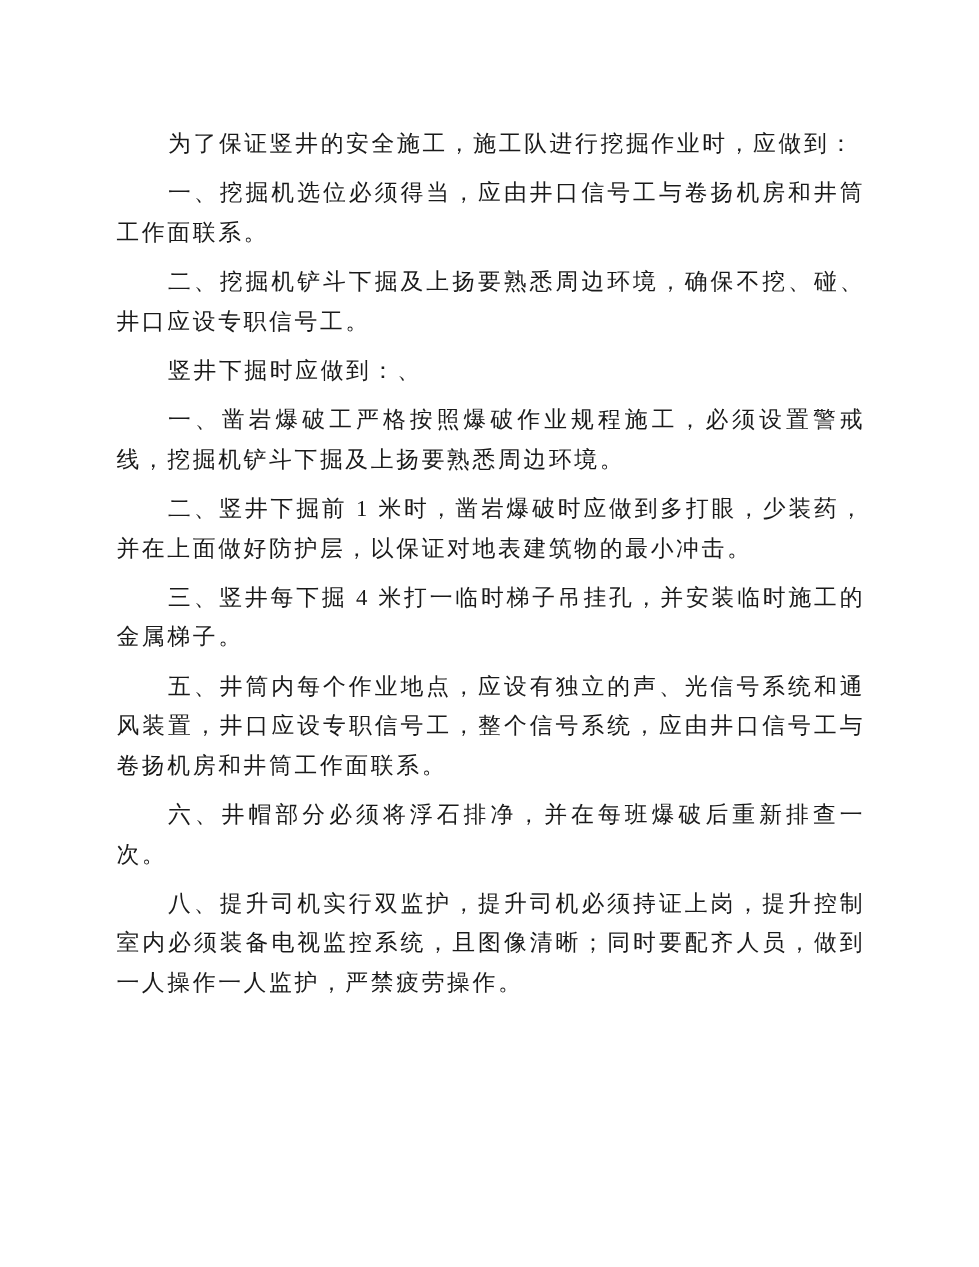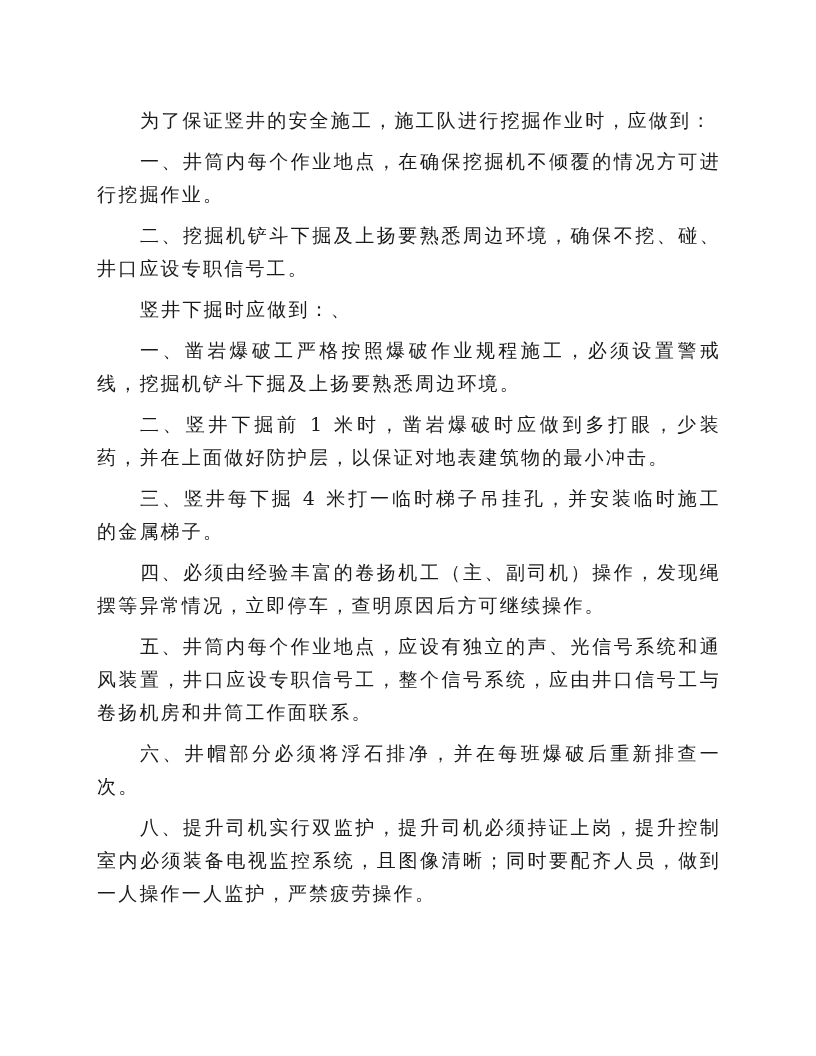--- a/index.html
+++ b/index.html
@@ -13,40 +13,40 @@
     position: relative;
     overflow: hidden;
     font-family: "DejaVu Serif", "Liberation Serif", serif;
     color: #1a1a1a;
   }
   .page {
     position: absolute;
     left: 97px;
     top: 104px;
     width: 624px;
+    font-family: Liberation Serif, serif;
   }
   .para {
     font-size: 19px;
     line-height: 33px;
     letter-spacing: 2.2px;
     text-indent: 43px;
     margin: 0 0 8px 0;
     text-align: justify;
     text-align-last: left;
     word-break: break-all;
   }
 </style>
 </head>
 <body>
 
 <div class="page">
   <p class="para">为了保证竖井的安全施工，施工队进行挖掘作业时，应做到：</p>
-  <p class="para">一、井筒内每个作业地点，在确保挖掘机不倾覆的情况方可进行挖掘作业。</p>
+  <p class="para">一、挖掘机选位必须得当，应由井口信号工与卷扬机房和井筒工作面联系。</p>
   <p class="para">二、挖掘机铲斗下掘及上扬要熟悉周边环境，确保不挖、碰、井口应设专职信号工。</p>
   <p class="para">竖井下掘时应做到：、</p>
   <p class="para">一、凿岩爆破工严格按照爆破作业规程施工，必须设置警戒线，挖掘机铲斗下掘及上扬要熟悉周边环境。</p>
   <p class="para">二、竖井下掘前 1 米时，凿岩爆破时应做到多打眼，少装药，并在上面做好防护层，以保证对地表建筑物的最小冲击。</p>
   <p class="para">三、竖井每下掘 4 米打一临时梯子吊挂孔，并安装临时施工的金属梯子。</p>
-  <p class="para">四、必须由经验丰富的卷扬机工（主、副司机）操作，发现绳摆等异常情况，立即停车，查明原因后方可继续操作。</p>
   <p class="para">五、井筒内每个作业地点，应设有独立的声、光信号系统和通风装置，井口应设专职信号工，整个信号系统，应由井口信号工与卷扬机房和井筒工作面联系。</p>
   <p class="para">六、井帽部分必须将浮石排净，并在每班爆破后重新排查一次。</p>
   <p class="para">八、提升司机实行双监护，提升司机必须持证上岗，提升控制室内必须装备电视监控系统，且图像清晰；同时要配齐人员，做到一人操作一人监护，严禁疲劳操作。</p>
 </div>
 
 </body></html>

